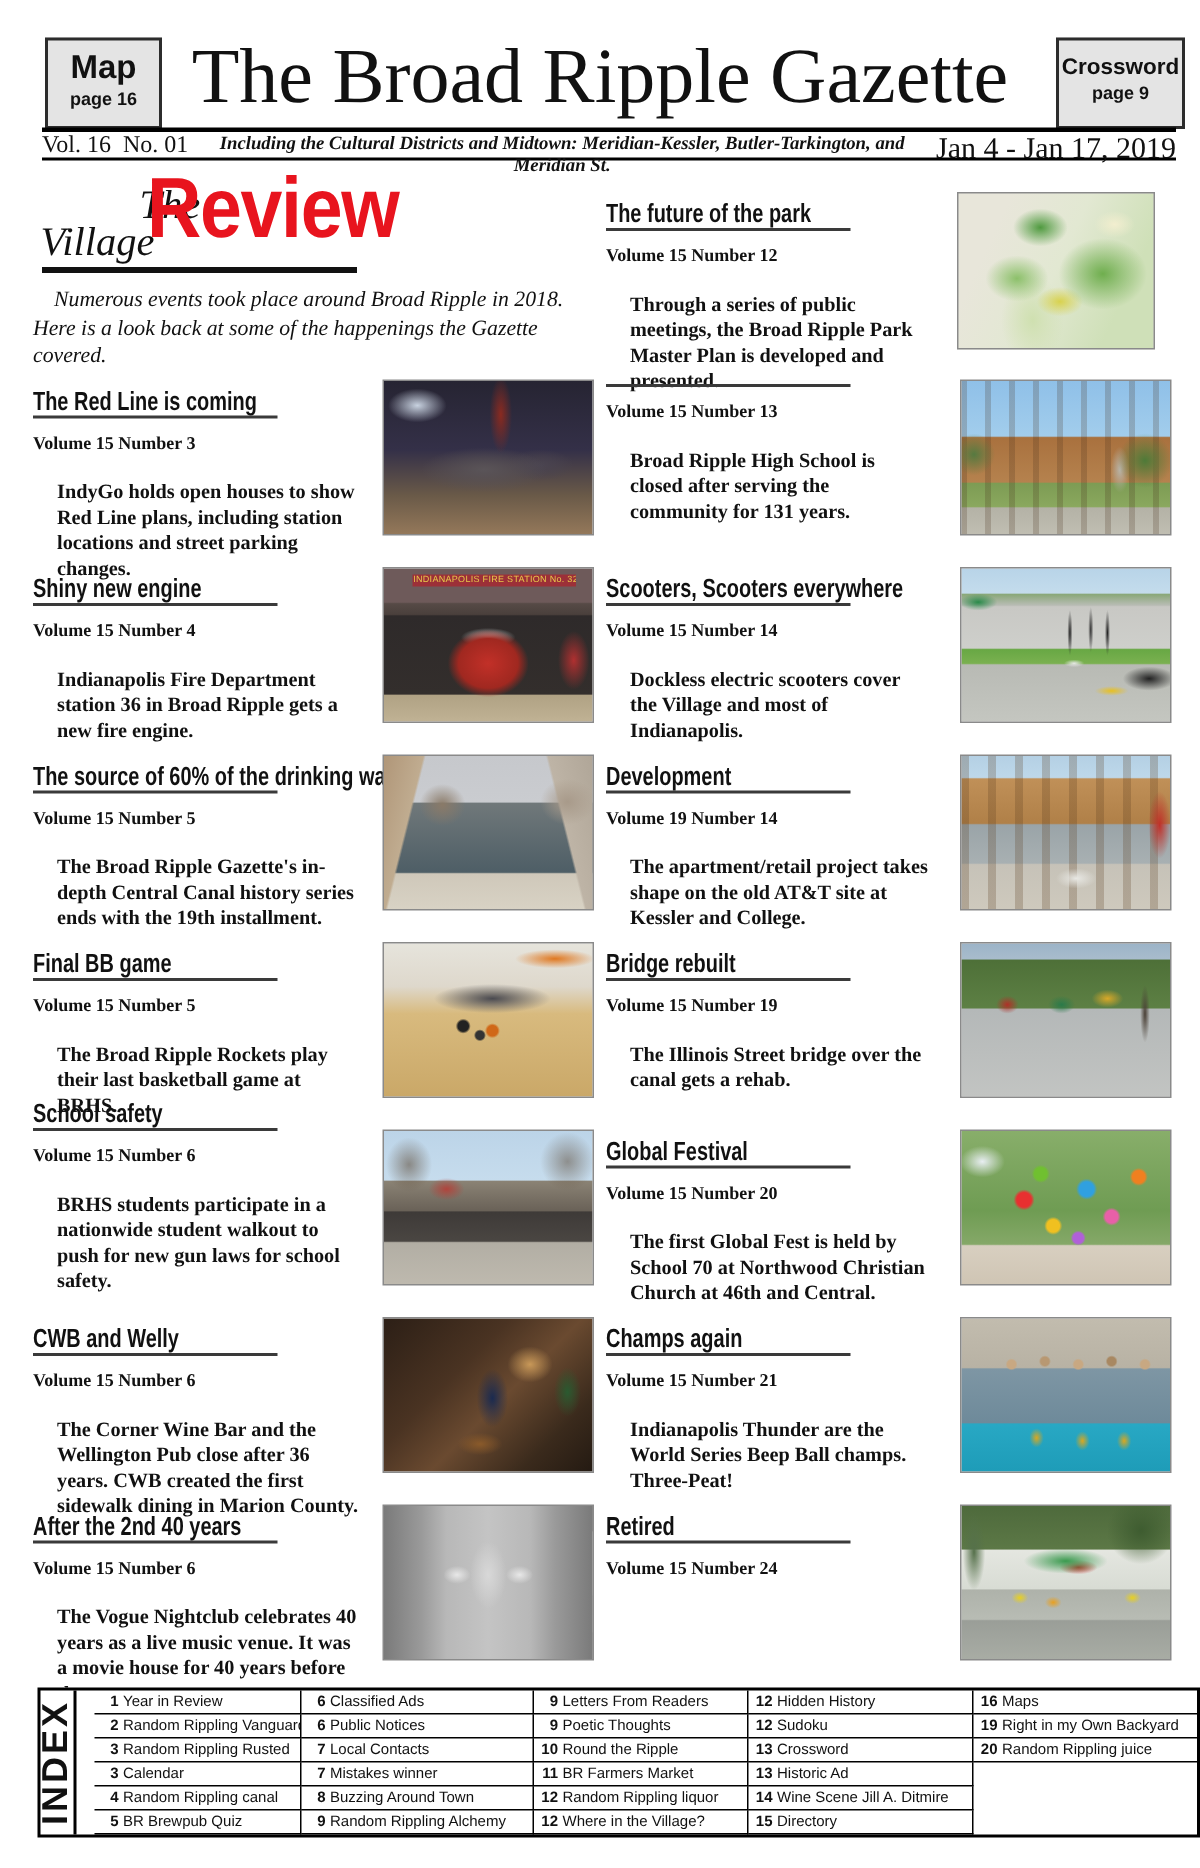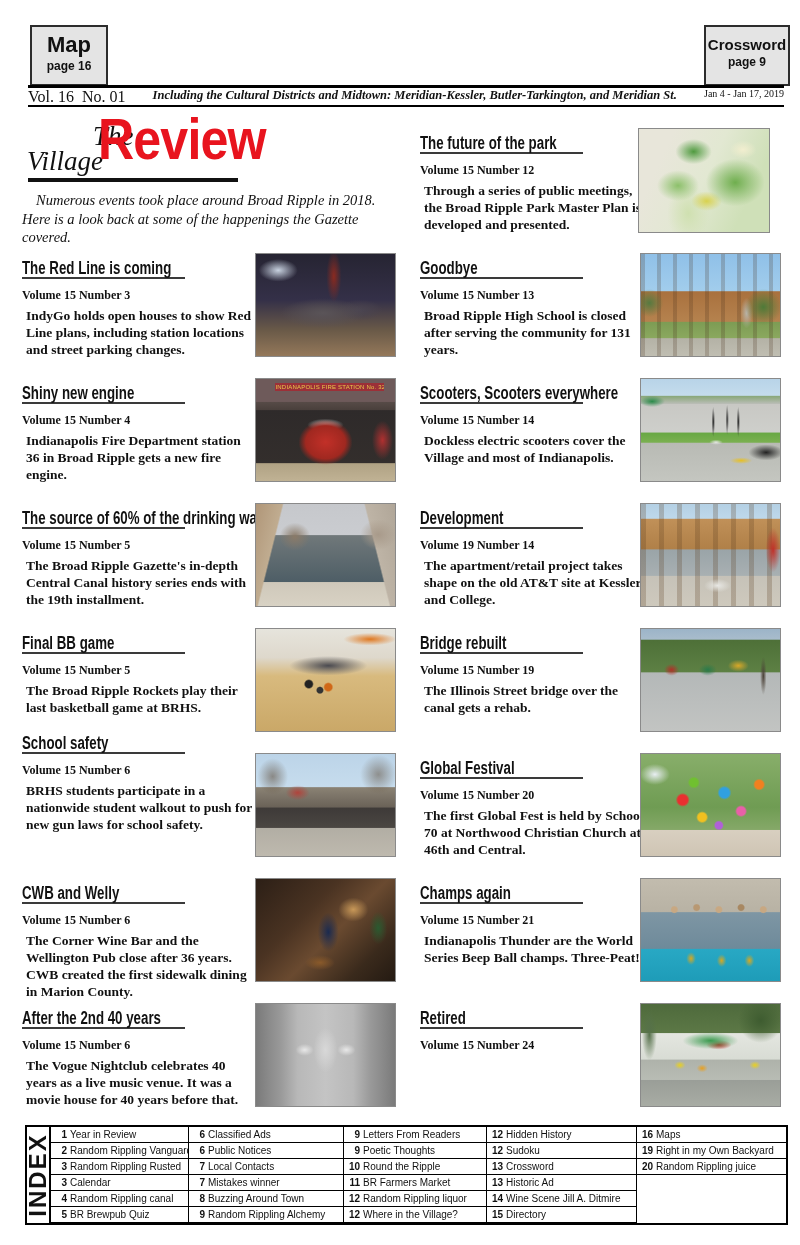--- a/index.html
+++ b/index.html
@@ -13,43 +13,43 @@
   .corner-box.xw{left:704px;top:25px;width:82px;height:57px;}
   .corner-title{font-weight:bold;font-size:22px;line-height:1.25;margin-top:4px;}
   .corner-box.xw .corner-title{font-size:15px;margin-top:9px;}
   .corner-sub{font-weight:bold;font-size:12px;}
   .masthead{position:absolute;left:0;right:0;top:22px;text-align:center;
             font-size:52px;font-weight:normal;letter-spacing:0px;margin:0;}
   .volbar{position:absolute;left:28px;right:16px;top:85px;border-top:3px solid #000;
           border-bottom:2px solid #000;height:17px;display:flex;}
   .vol-left{font-size:16px;white-space:pre;}
   .vol-center{flex:1;text-align:center;font-style:italic;font-weight:bold;font-size:12.5px;}
-  .vol-right{font-size:10px;font-family:Liberation Serif, serif;}
+  .vol-right{font-size:20px;font-family:Liberation Serif, serif;}
 
   
   .logo-the{position:absolute;left:61px;top:121px;font-style:italic;font-size:27px;margin-left:32px;}
   .logo-village{position:absolute;left:27px;top:146px;font-style:italic;font-size:27px;}
   .logo-review{position:absolute;left:98px;top:111px;font-family:"Liberation Sans", sans-serif;
                font-weight:bold;font-size:57px;line-height:1;transform:scaleX(0.88);
                transform-origin:left top;letter-spacing:-1px;}
   .logo-rule{position:absolute;left:28px;top:178px;width:210px;height:4px;background:#111;}
   .intro{position:absolute;left:22px;top:191px;width:378px;font-style:italic;font-size:14.5px;
          line-height:1.28;text-indent:14px;margin:0;}
 
   
   .story{position:absolute;}
   .colL{left:22px;width:236px;}
-  .colR{left:420px;width:232px;}
+  .colR{left:404px;width:232px;}
   .headline{margin:0;height:21px;}
   .headline span{display:inline-block;font-family:"Liberation Sans", sans-serif;font-weight:bold;
                  font-size:17.5px;line-height:1.1;transform:scaleX(0.76);transform-origin:left bottom;
                  white-space:nowrap;letter-spacing:0;}
   .hl-rule{width:163px;height:2px;background:#3a3a3a;margin:3px 0 9px 0;}
   .volume{font-weight:bold;font-size:12px;line-height:1.26;}
-  .summary{font-weight:bold;font-size:13.5px;line-height:1.26;margin:4px;}
+  .summary{font-weight:bold;font-size:13.5px;line-height:1.26;margin:16px;}
 
   
   .photo{position:absolute;width:141px;height:104px;border:1px solid #8a8a8a;box-sizing:border-box;}
   .phL{left:255px;} .phR{left:640px;}
 
   .ph-parkplan{width:132px;height:105px;background-color:#ecede2;background-image:
     radial-gradient(ellipse 26px 18px at 42% 22%,#4f9a3f 0%,rgba(0,0,0,0) 70%),
     radial-gradient(ellipse 42px 34px at 74% 52%,#6fae4e 0%,rgba(0,0,0,0) 70%),
     radial-gradient(ellipse 30px 22px at 30% 55%,#8cc06a 0%,rgba(0,0,0,0) 70%),
     radial-gradient(ellipse 22px 14px at 52% 70%,#d8d24e 0%,rgba(0,0,0,0) 70%),
@@ -157,37 +157,38 @@
     linear-gradient(180deg,#4e6a3c 0%,#5c7846 28%,#e4e6e0 29%,#d8dcd4 54%,#aeb2aa 55%,#b8bcb4 74%,#9a9e98 75%,#a8aca4 100%);}
 
   
   .index-wrap{position:absolute;left:25px;top:1125px;display:flex;border:2px solid #000;
               font-family:"Liberation Sans", sans-serif;background:#fff;}
   .index-strip{width:22px;border-right:2px solid #000;display:flex;align-items:center;
                justify-content:center;}
   .index-strip span{transform:rotate(-90deg);font-weight:bold;font-size:24px;letter-spacing:2px;
                     white-space:nowrap;}
   .index-grid{display:grid;grid-template-columns:138px 155px 143px 150px 149px;
-              grid-template-rows:repeat(6,16px);grid-auto-flow:column;}
+              grid-template-rows:repeat(6,16px);grid-auto-flow:column;margin-left:12px;}
   .idx-cell{border-right:1.5px solid #000;border-bottom:1.5px solid #000;font-size:10px;
             line-height:15px;white-space:nowrap;overflow:hidden;padding-left:2px;box-sizing:border-box;}
   .idx-cell:nth-last-child(-n+1){border-right:none;}
   .idx-num{display:inline-block;width:14px;text-align:right;font-weight:bold;margin-right:3px;}
   .idx-empty{grid-row:span 3;border-right:none;border-bottom:none;}
   .idx-lastcol{border-right:none;}
 </style>
 </head>
 <body>
 
 <div class="page">
 
   <div class="corner-box map">
     <div class="corner-title">Map</div>
     <div class="corner-sub">page 16</div>
   </div>
+  <h1 class="masthead">The Broad Ripple Gazette</h1>
   <div class="corner-box xw">
     <div class="corner-title">Crossword</div>
     <div class="corner-sub">page 9</div>
   </div>
   <div class="volbar">
     <span class="vol-left">Vol. 16  No. 01</span>
     <span class="vol-center">Including the Cultural Districts and Midtown: Meridian-Kessler, Butler-Tarkington, and Meridian St.</span>
     <span class="vol-right">Jan 4 - Jan 17, 2019</span>
   </div>
 
@@ -257,21 +258,20 @@
 
   <div class="story colL" style="top:1003px">
     <h2 class="headline"><span>After the 2nd 40 years</span></h2>
     <div class="hl-rule"></div>
     <div class="volume">Volume 15 Number 6</div>
     <p class="summary">The Vogue Nightclub celebrates 40 years as a live music venue. It was a movie house for 40 years before that.</p>
   </div>
   <div class="photo phL ph-vogue" style="top:1003px"></div>
 
   <div class="story colR" style="top:253px">
-    <h2 class="headline"><span>Goodbye</span></h2>
     <div class="hl-rule"></div>
     <div class="volume">Volume 15 Number 13</div>
     <p class="summary">Broad Ripple High School is closed after serving the community for 131 years.</p>
   </div>
   <div class="photo phR ph-school" style="top:253px"></div>
 
   <div class="story colR" style="top:378px">
     <h2 class="headline"><span>Scooters, Scooters everywhere</span></h2>
     <div class="hl-rule"></div>
     <div class="volume">Volume 15 Number 14</div>

